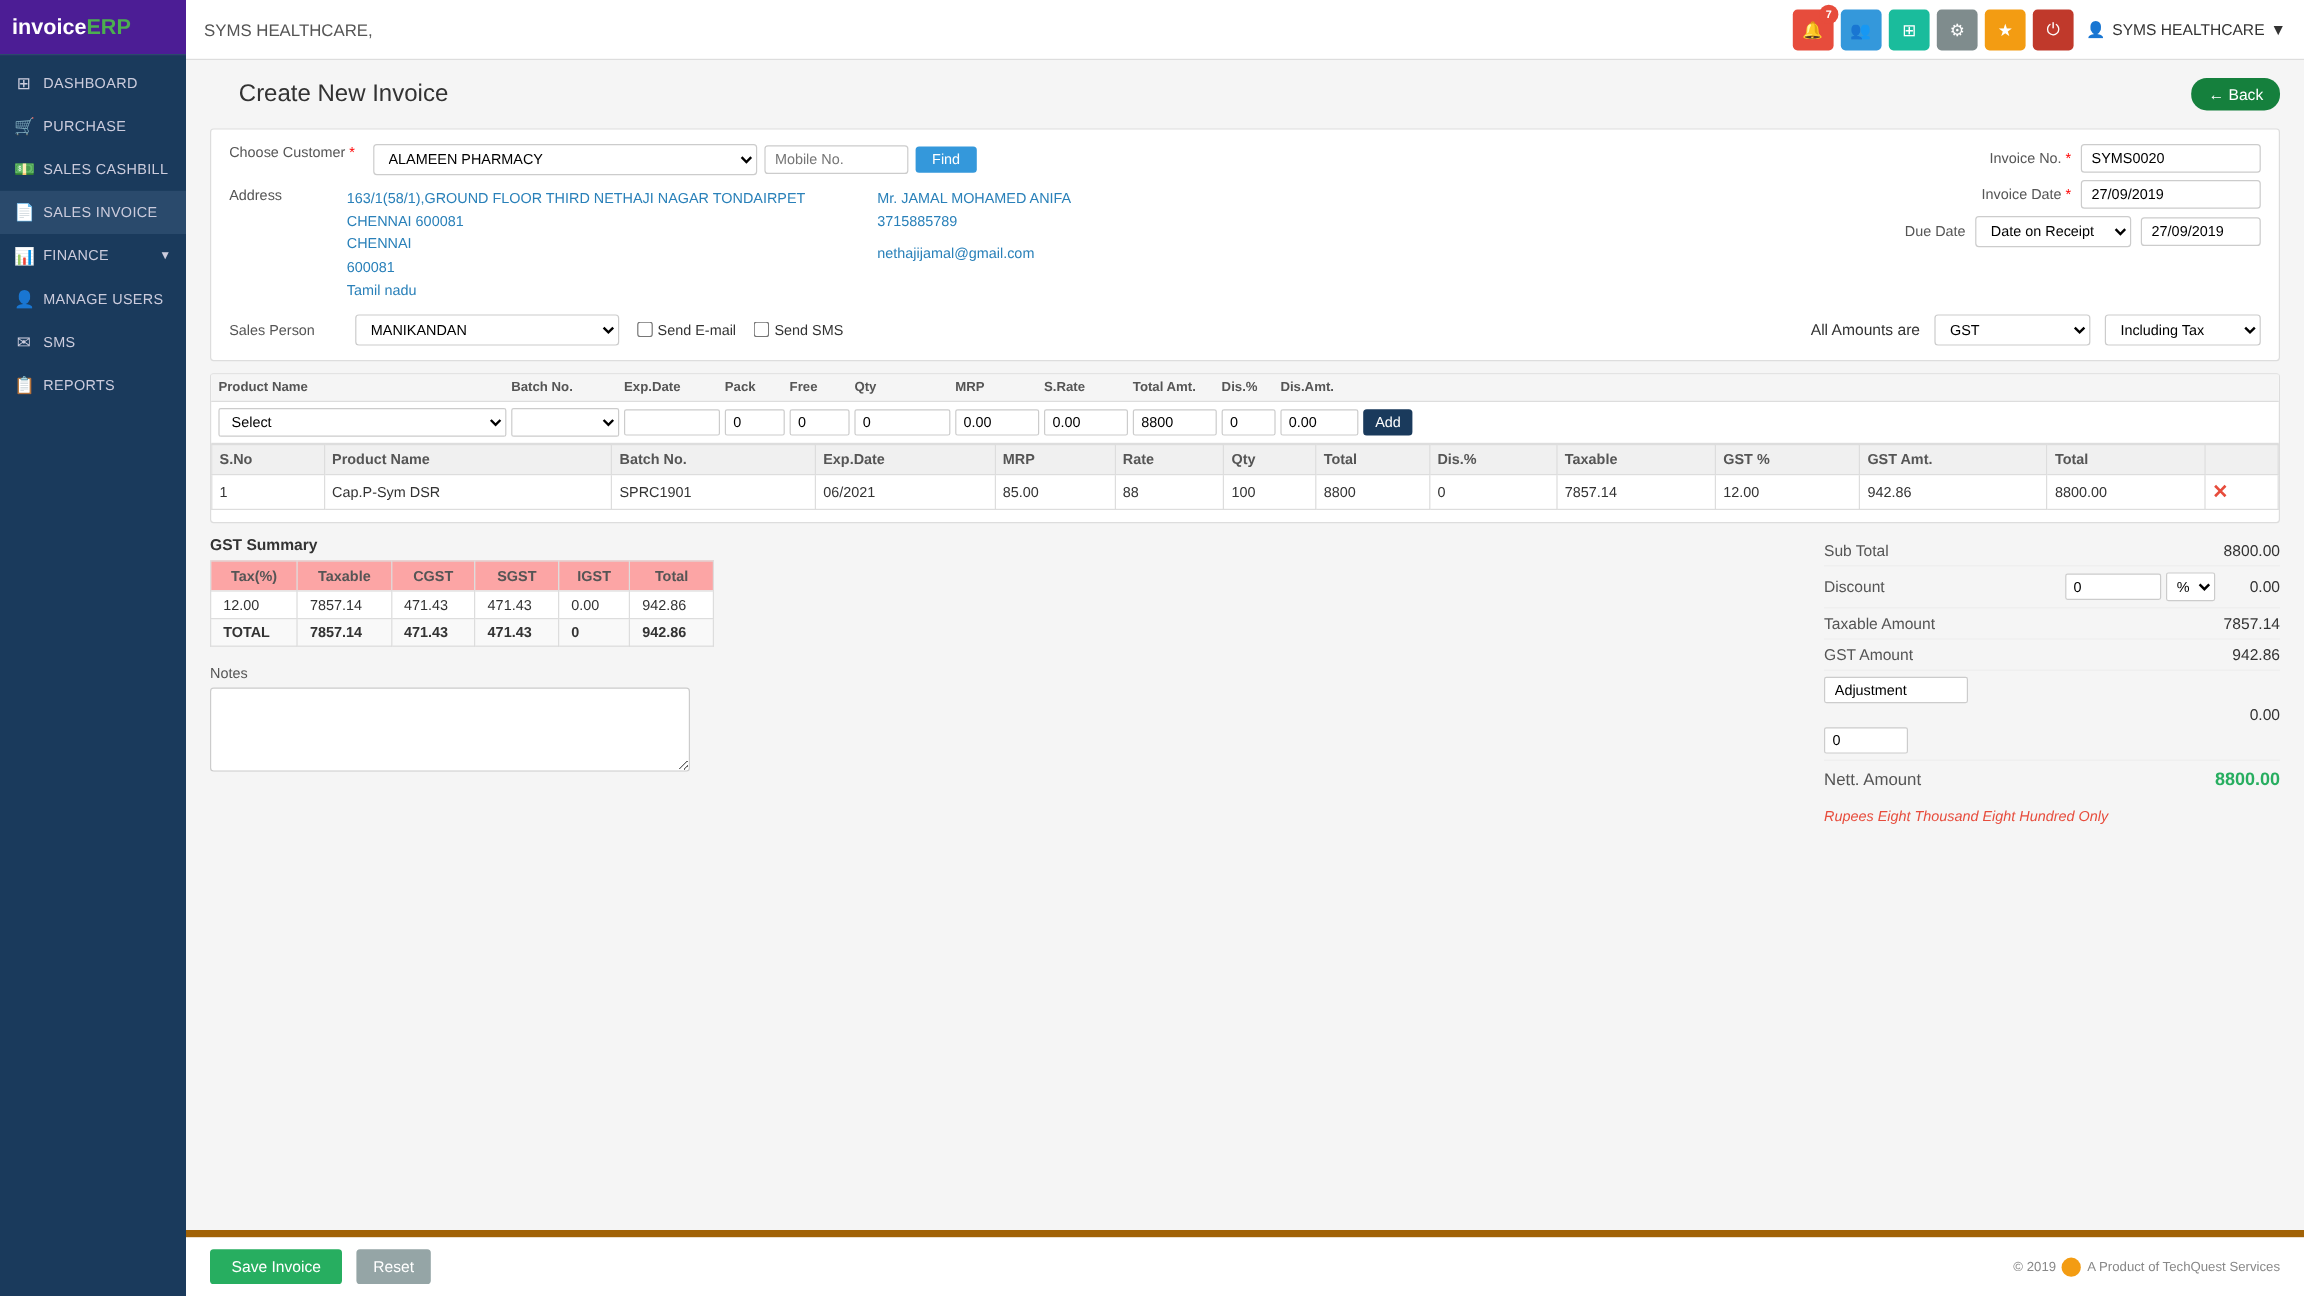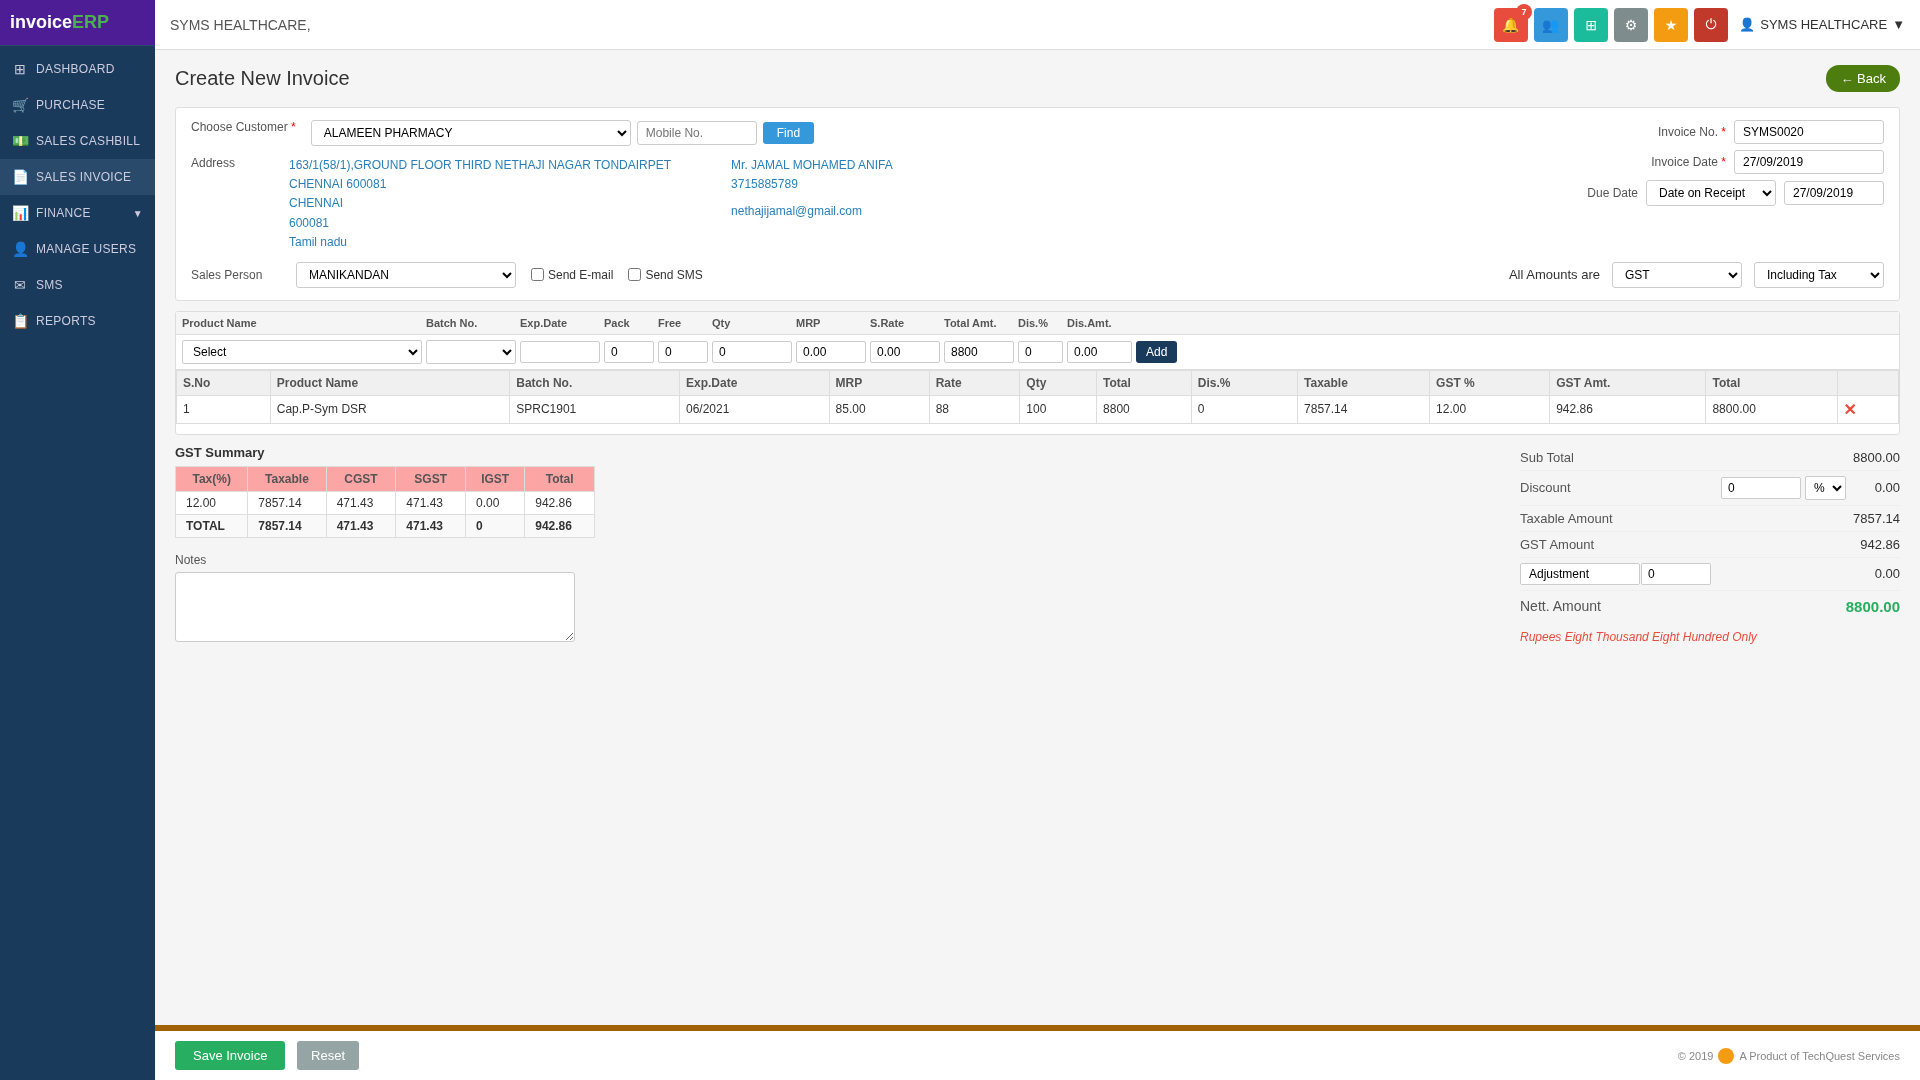--- a/index.html
+++ b/index.html
@@ -35,22 +35,22 @@
     .btn-gray-icon { background: #7f8c8d; color: #fff; }
     .btn-yellow-icon { background: #f39c12; color: #fff; }
     .btn-darkred-icon { background: #c0392b; color: #fff; }
     .user-section { display: flex; align-items: center; gap: 5px; font-size: 13px; color: #333; cursor: pointer; margin-left: 5px; }
     
     
     .page-content { flex: 1; overflow-y: auto; padding: 15px 20px; }
     
     
     .page-header { display: flex; align-items: center; justify-content: space-between; margin-bottom: 15px; }
-    .page-title { font-size: 20px; color: #333; font-weight: 400; }
-    .btn-back { background: #4d7c0f; color: #fff; border: none; padding: 6px 14px; border-radius: 13px; cursor: pointer; font-size: 13px; }
+    .page-title { font-size: 20px; color: #333; font-weight: 400; margin-left: 24px; }
+    .btn-back { background: #15803d; color: #fff; border: none; padding: 6px 14px; border-radius: 13px; cursor: pointer; font-size: 13px; }
     .form-row { display: flex; align-items: flex-start; gap: 15px; margin-bottom: 10px; }
     .form-label { font-size: 12px; color: #555; white-space: nowrap; min-width: 90px; }
     .form-label.required::after { content: ' *'; color: red; }
     .form-control { border: 1px solid #ccc; padding: 4px 8px; border-radius: 3px; font-size: 12px; }
     .form-control-sm { width: 130px; }
     .form-control-md { width: 220px; }
     .form-control-lg { width: 320px; }
     select.form-control { background: #fff; }
     .customer-select-wrap { display: flex; align-items: center; gap: 6px; }
     .btn-find { background: #3498db; color: #fff; border: none; padding: 4px 14px; border-radius: 3px; cursor: pointer; font-size: 12px; }
@@ -92,21 +92,21 @@
     
     
     .totals-panel { min-width: 380px; margin-left: auto; }
     .totals-row { display: flex; align-items: center; justify-content: space-between; padding: 5px 0; border-bottom: 1px solid #eee; }
     .totals-label { font-size: 13px; color: #555; }
     .totals-value { font-size: 13px; font-weight: 500; color: #333; }
     .discount-input-wrap { display: flex; align-items: center; gap: 4px; }
     .discount-input { width: 80px; border: 1px solid #ccc; padding: 3px 6px; border-radius: 2px; font-size: 12px; }
     .discount-type-select { border: 1px solid #ccc; padding: 3px 4px; border-radius: 2px; font-size: 12px; background: #fff; }
     .adjustment-row { display: flex; align-items: center; justify-content: space-between; padding: 5px 0; border-bottom: 1px solid #eee; }
-    .adjustment-left { display: flex; gap: 1px; }
+    .adjustment-left { display: flex; gap: 20px; flex-direction: column; }
     .adjustment-label-input { border: 1px solid #ccc; padding: 3px 8px; border-radius: 2px; font-size: 12px; width: 120px; }
     .adjustment-value-input { border: 1px solid #ccc; padding: 3px 6px; border-radius: 2px; font-size: 12px; width: 70px; }
     
     .amount-words { color: #e74c3c; font-size: 12px; padding: 8px 0; font-style: italic; }
     
     
     .notes-section { margin-bottom: 15px; }
     .notes-label { font-size: 12px; color: #555; margin-bottom: 5px; }
     .notes-textarea { width: 400px; height: 70px; border: 1px solid #ccc; border-radius: 3px; padding: 6px; font-size: 12px; resize: both; }
     

